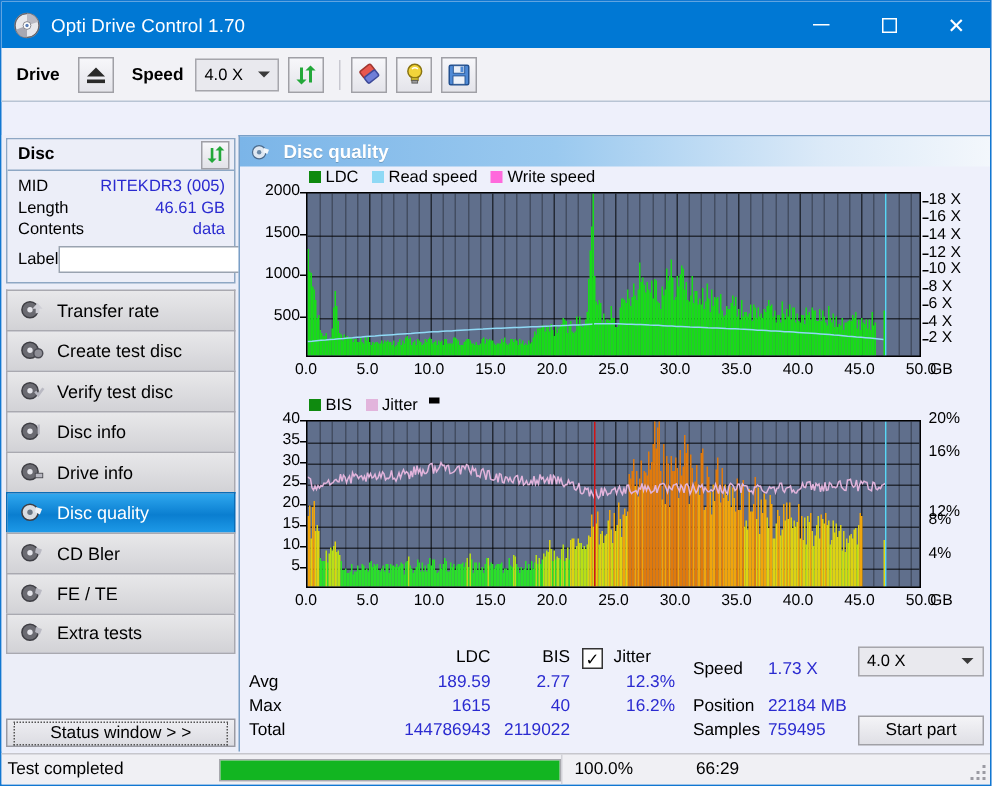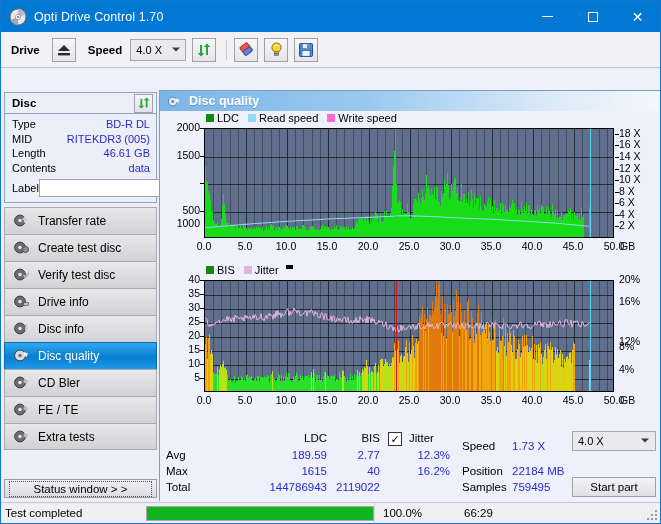--- a/index.html
+++ b/index.html
@@ -296,24 +296,20 @@
           <span class="t">Disc</span>
           <div class="refresh-btn">
             <svg width="14" height="14" viewBox="0 0 16 16">
               <path d="M4 3 L4 11 L1.6 11 L5 14.4 L8.4 11 L6 11 L6 3 Z" fill="#23a83a"></path>
               <path d="M12 13 L12 5 L14.4 5 L11 1.6 L7.6 5 L10 5 L10 13 Z" fill="#23a83a"></path>
             </svg>
           </div>
         </div>
         <div class="discrows">
           <div class="discrow">
-            <span class="k">Type</span>
-            <span class="v">BD-R DL</span>
-          </div>
-          <div class="discrow">
             <span class="k">MID</span>
             <span class="v">RITEKDR3 (005)</span>
           </div>
           <div class="discrow">
             <span class="k">Length</span>
             <span class="v">46.61 GB</span>
           </div>
           <div class="discrow">
             <span class="k">Contents</span>
             <span class="v">data</span>
@@ -361,34 +357,34 @@
                 <path d="M10.5 8 l2 2.4 3.4 -4.6" stroke="#b9b9c2" stroke-width="1.8" fill="none"></path>
               </svg>
           </span>
           <span>Verify test disc</span>
         </div>
         <div class="navitem">
           <span class="nico">
             <svg width="17" height="15" viewBox="0 0 17 15">
                 <circle cx="7" cy="7.5" r="5.4" fill="#6b6b72" stroke="#3e3e44"></circle>
                 <circle cx="7" cy="7.5" r="1.8" fill="#e4e4ea"></circle>
-                <rect x="10.5" y="8.5" width="5" height="3" fill="#b9b9c2" stroke="#4a4a52" stroke-width=".6"></rect>
+                <rect x="12" y="3" width="1.6" height="6.5" fill="#b9b9c2"></rect>
               </svg>
           </span>
-          <span>Drive info</span>
+          <span>Disc info</span>
         </div>
         <div class="navitem">
           <span class="nico">
             <svg width="17" height="15" viewBox="0 0 17 15">
                 <circle cx="7" cy="7.5" r="5.4" fill="#6b6b72" stroke="#3e3e44"></circle>
                 <circle cx="7" cy="7.5" r="1.8" fill="#e4e4ea"></circle>
-                <rect x="12" y="3" width="1.6" height="6.5" fill="#b9b9c2"></rect>
+                <rect x="10.5" y="8.5" width="5" height="3" fill="#b9b9c2" stroke="#4a4a52" stroke-width=".6"></rect>
               </svg>
           </span>
-          <span>Disc info</span>
+          <span>Drive info</span>
         </div>
         <div class="navitem selected">
           <span class="nico">
             <svg width="17" height="15" viewBox="0 0 17 15">
                 <circle cx="7" cy="7.5" r="5.4" fill="#d9dde2" stroke="#3e3e44"></circle>
                 <circle cx="7" cy="7.5" r="1.8" fill="#6b7886"></circle>
                 <path d="M11 4 l4 1.4 -1.4 3.6 -3.2 -1.6z" fill="#eef2f6"></path>
               </svg>
           </span>
           <span>Disc quality</span>
@@ -897,21 +893,21 @@
             <div class="bar" style="left: 383px; width: 1px; background: rgb(24, 220, 24);"></div>
             <div class="bar" style="left: 384px; width: 1px; height: 30.0976px; background: rgb(24, 220, 24);"></div>
             <svg width="410" height="110" style="position: absolute; left: 0px; top: 0px;">
               <path d="M0,98.7 L3,98.5 L6,98.2 L9,97.9 L12,97.7 L15,97.4 L18,97.2 L21,96.9 L24,96.7 L27,96.4 L30,96.2 L33,95.9 L36,95.7 L39,95.4 L42,95.2 L45,95.0 L48,94.7 L51,94.5 L54,94.3 L57,94.1 L60,93.9 L63,93.7 L66,93.5 L69,93.3 L72,93.0 L75,92.8 L78,92.6 L81,92.4 L84,92.2 L87,92.1 L90,91.9 L93,91.7 L96,91.6 L99,91.4 L102,91.2 L105,91.0 L108,90.9 L111,90.7 L114,90.5 L117,90.4 L120,90.2 L123,90.0 L126,89.9 L129,89.8 L132,89.6 L135,89.5 L138,89.4 L141,89.3 L144,89.1 L147,89.0 L150,88.9 L153,88.8 L156,88.6 L159,88.5 L162,88.4 L165,88.2 L168,88.1 L171,88.0 L174,87.9 L177,87.7 L180,87.6 L183,87.5 L186,87.3 L189,87.1 L192,86.9 L195,86.8 L198,86.8 L201,86.8 L204,86.8 L207,86.9 L210,87.0 L213,87.1 L216,87.2 L219,87.3 L222,87.4 L225,87.5 L228,87.7 L231,87.8 L234,87.9 L237,88.1 L240,88.3 L243,88.4 L246,88.6 L249,88.7 L252,88.8 L255,89.0 L258,89.1 L261,89.2 L264,89.3 L267,89.5 L270,89.6 L273,89.7 L276,89.8 L279,90.0 L282,90.1 L285,90.2 L288,90.4 L291,90.5 L294,90.7 L297,90.9 L300,91.1 L303,91.2 L306,91.4 L309,91.6 L312,91.7 L315,91.9 L318,92.1 L321,92.2 L324,92.4 L327,92.6 L330,92.8 L333,93.0 L336,93.2 L339,93.4 L342,93.6 L345,93.8 L348,94.0 L351,94.3 L354,94.5 L357,94.8 L360,95.1 L363,95.3 L366,95.6 L369,95.8 L372,96.1 L375,96.4 L378,96.7 L381,97.0 L384,97.3 " stroke="#8fd9f5" stroke-width="1" fill="none"></path>
             </svg>
             <div style="position: absolute; left: 190px; top: 0px; width: 1px; height: 100%; background: rgb(24, 220, 24);"></div>
             <div style="position: absolute; left: 385px; top: 0px; width: 1px; height: 100%; background: rgb(90, 214, 245);"></div>
           </div>
           <div class="tick" style="right: 460px; top: 92.5px; text-align: right;">500</div>
           <div class="tickmark" style="left: 40px; top: 99.5px; width: 4px; height: 1px;"></div>
-          <div class="tick" style="right: 460px; top: 65px; text-align: right; margin-top: 41px;">1000</div>
+          <div class="tick" style="right: 460px; top: 65px; text-align: right;">1000</div>
           <div class="tickmark" style="left: 40px; top: 72px; width: 4px; height: 1px;"></div>
           <div class="tick" style="right: 460px; top: 37.5px; text-align: right;">1500</div>
           <div class="tickmark" style="left: 40px; top: 44.5px; width: 4px; height: 1px;"></div>
           <div class="tick" style="right: 460px; top: 10px; text-align: right;">2000</div>
           <div class="tickmark" style="left: 40px; top: 17px; width: 4px; height: 1px;"></div>
           <div class="tick" style="left: 459px; top: 108.421px;">2 X</div>
           <div class="tickmark" style="left: 455px; top: 115.421px; width: 4px; height: 1px;"></div>
           <div class="tick" style="left: 459px; top: 96.8421px;">4 X</div>
           <div class="tickmark" style="left: 455px; top: 103.842px; width: 4px; height: 1px;"></div>
           <div class="tick" style="left: 459px; top: 85.2632px;">6 X</div>

